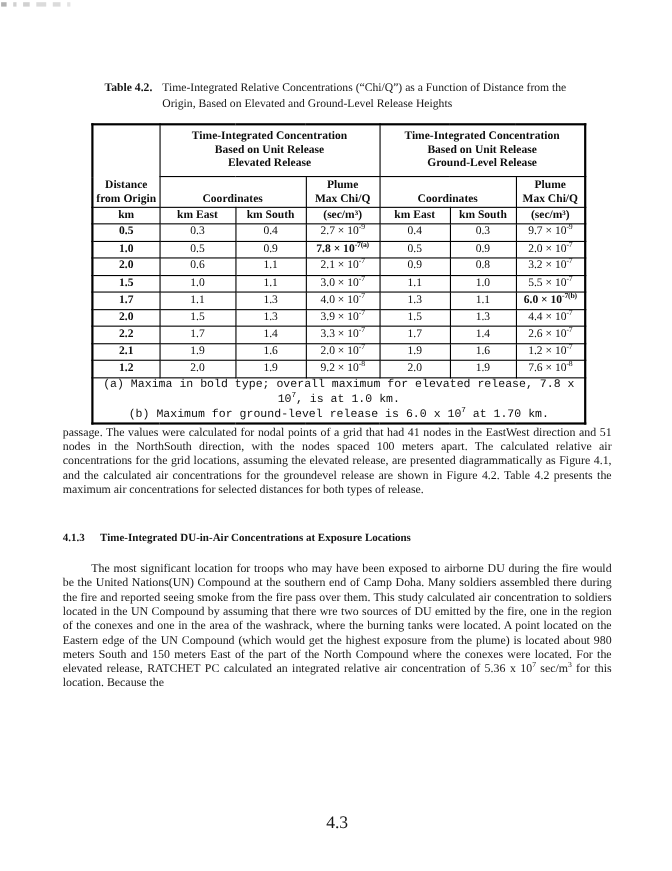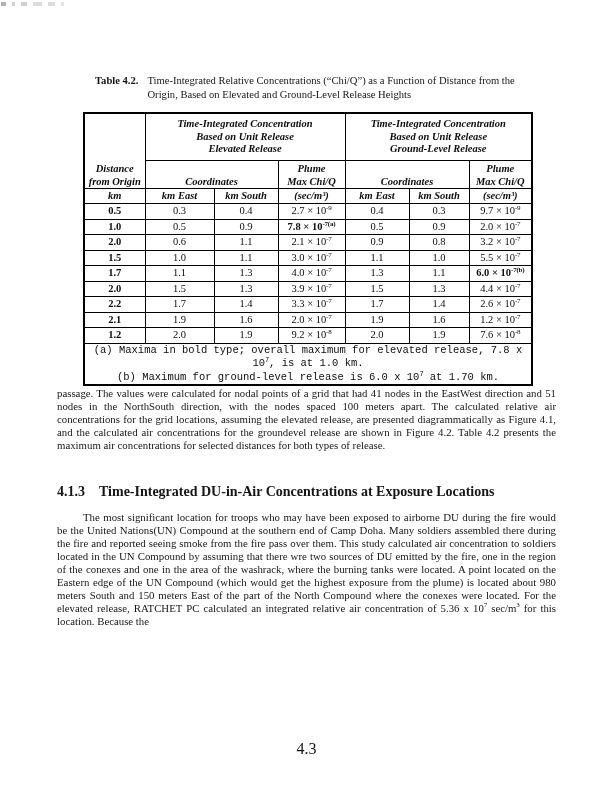--- a/index.html
+++ b/index.html
@@ -27,34 +27,34 @@
   .caption .lbl{font-weight:bold;white-space:nowrap;padding-right:9px;}
   .caption .txt{width:402px;}
 
   table.t{
     position:absolute;top:112px;left:83px;width:448px;
     border-collapse:collapse;table-layout:fixed;
     border:2px solid #000;
     font-size:10.5px;color:#0d0d0d;
   }
   table.t th,table.t td{border:1px solid #000;padding:0 2px;text-align:center;}
-  table.t th{font-weight:bold;line-height:12.5px;font-style:italic;}
+  table.t th{font-weight:bold;line-height:12.5px;}
   th.group{height:46px;vertical-align:middle;white-space:pre-line;}
   th.distance{vertical-align:bottom;white-space:pre-line;padding-bottom:3px;line-height:13px;margin-top:44px;}
   th.coords{height:27px;vertical-align:bottom;padding-bottom:2px;}
   th.plume{height:27px;vertical-align:bottom;white-space:pre-line;padding-bottom:1px;}
   tr.units th{height:14px;font-weight:bold;}
   tbody.rows td{height:14.5px;line-height:14px;}
   tbody.rows td.b{font-weight:bold;}
   td.fnote{border:1px solid #000;text-align:left;padding:1px 4px 2px 4px;line-height:13.5px;font-size:10.5px;height:28px;vertical-align:top;font-family:Liberation Mono, monospace;}
   sup{font-size:7px;vertical-align:super;line-height:0;letter-spacing:-.2px;}
 
   .bodytext{position:absolute;left:57px;width:499px;font-size:10.8px;line-height:13px;text-align:justify;}
   .p1{top:387px;}
-  .heading{position:absolute;left:57px;top:484px;width:499px;font-size:14px;font-weight:bold;}
+  .heading{position:absolute;left:57px;top:484px;width:499px;font-size:10px;font-weight:bold;}
   .heading .num{margin-right:14px;}
   .p2{top:511px;}
   .indent{text-indent:26px;}
   .pageno{position:absolute;top:740px;left:57px;width:499px;text-align:center;font-size:16px;}
 </style>
 </head>
 <body>
 
 <div class="page">
 

